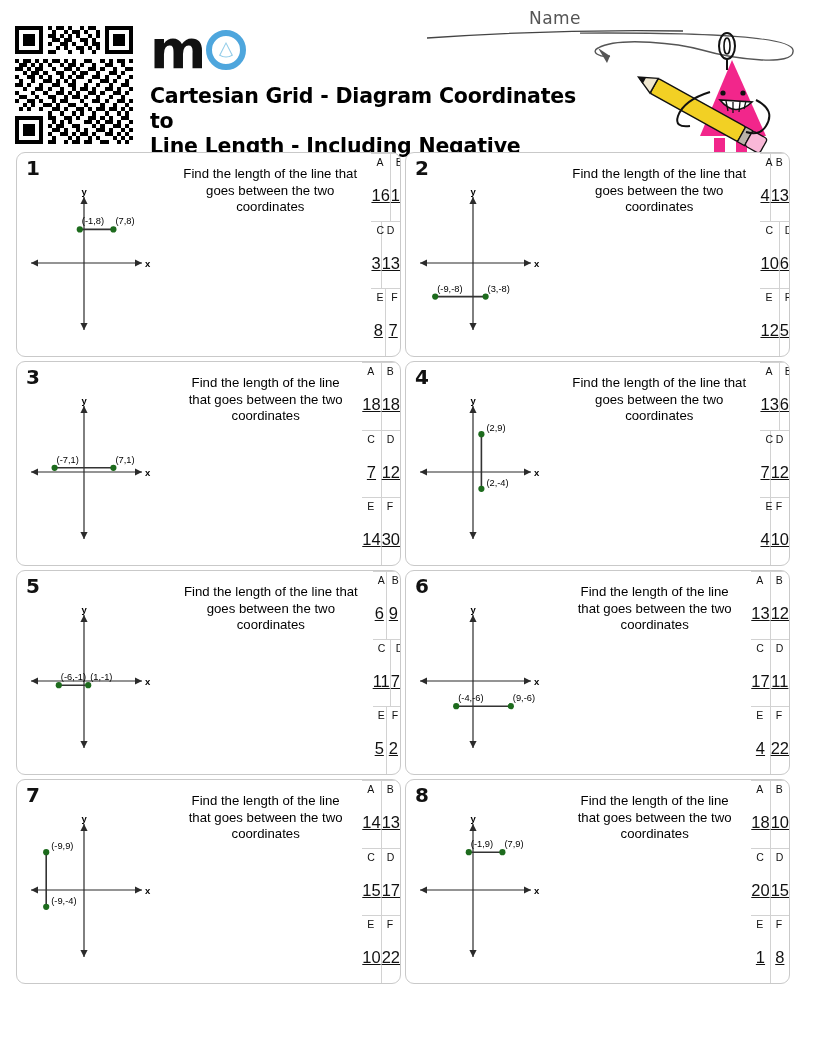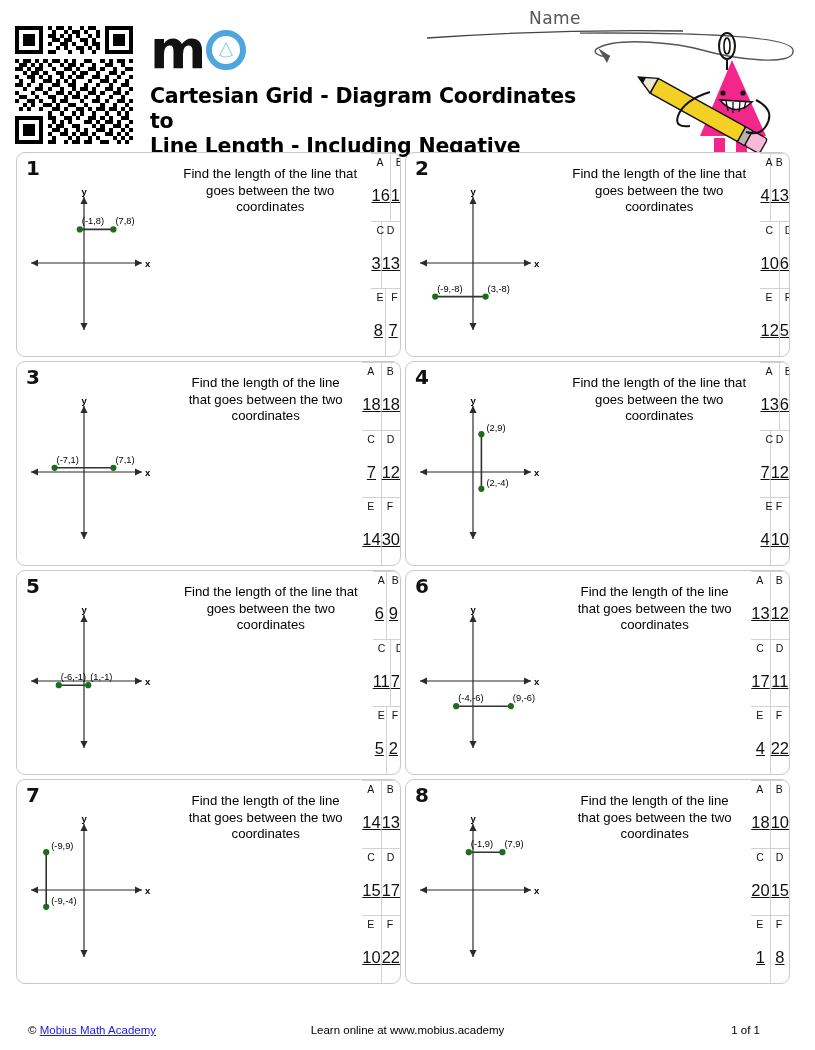--- a/index.html
+++ b/index.html
@@ -813,21 +813,13 @@
             <span class="opt-letter">F</span>
             <span class="opt-value">8</span>
           </div>
               </div>
             </div>
           </div>
         </div>
       </div>
     </div>
 
-  <div id="footer">
-    <div id="foot-left">
-      <span>©</span>
-      <a href="#">Mobius Math Academy</a>
-    </div>
-    <div id="foot-center">Learn online at www.mobius.academy</div>
-    <div id="foot-right">1 of 1</div>
-  </div>
 </div>
 
 </body></html>

